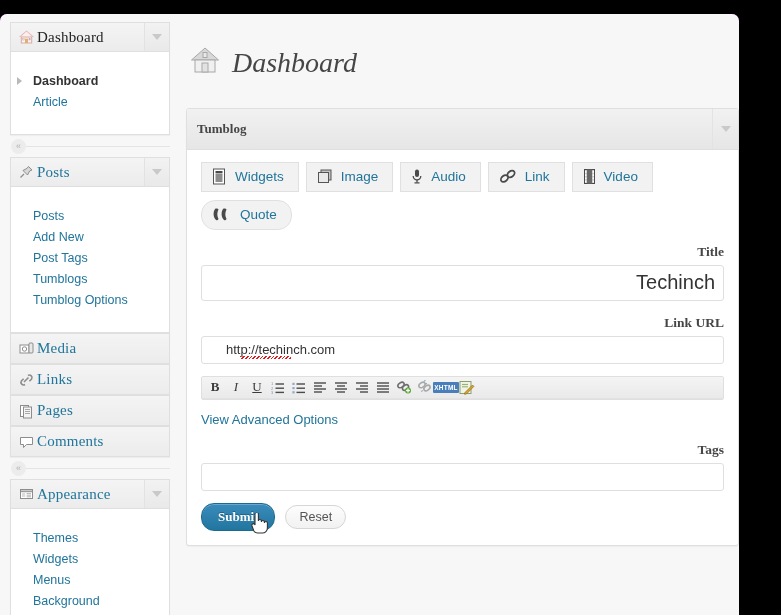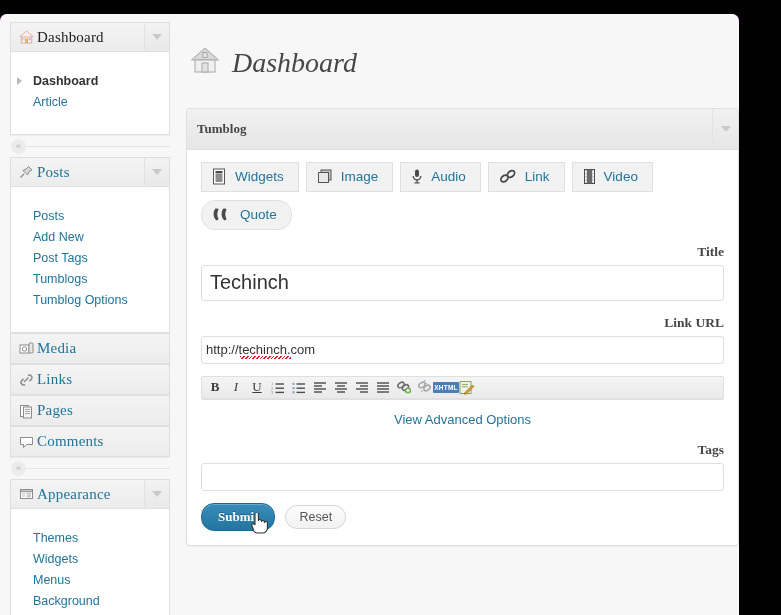--- a/index.html
+++ b/index.html
@@ -207,31 +207,32 @@
     font-size: 13.5px;
     color: #464646;
     margin: 14px 0 5px 0;
     text-align: right;
   }
   .text-input {
     width: 100%;
     height: 28px;
     border: 1px solid #dfdfdf;
     border-radius: 3px;
-    padding: 0 4px;
+    padding: 0 24px;
     font-family: "Liberation Sans", sans-serif;
     font-size: 13px;
     color: #333;
     background: #fff;
     outline: none;
   }
   #title-input {
     height: 36px;
     font-size: 20px;
     padding: 0 8px;
+    text-align: right;
   }
   .url-wrap { position: relative; }
   .squiggle {
     position: absolute;
     left: 39px; top: 20px;
     width: 51px; height: 3px;
     background: repeating-linear-gradient(135deg,#e01b1b 0 1.2px,transparent 1.2px 2.6px);
     pointer-events: none;
   }
 
@@ -276,21 +277,21 @@
   .editor-area {
     height: 105px;
     padding: 8px 10px;
     font-family: "Liberation Serif", serif;
     font-size: 15px;
     line-height: 23px;
     color: #2b2b2b;
   }
 
   .adv-row {
-    text-align: center;
+    text-align: left;
     margin-top: 10px;
   }
   .adv-link {
     color: #21759b;
     font-size: 13px;
   }
 
   .btn-row {
     display: flex;
     align-items: center;

